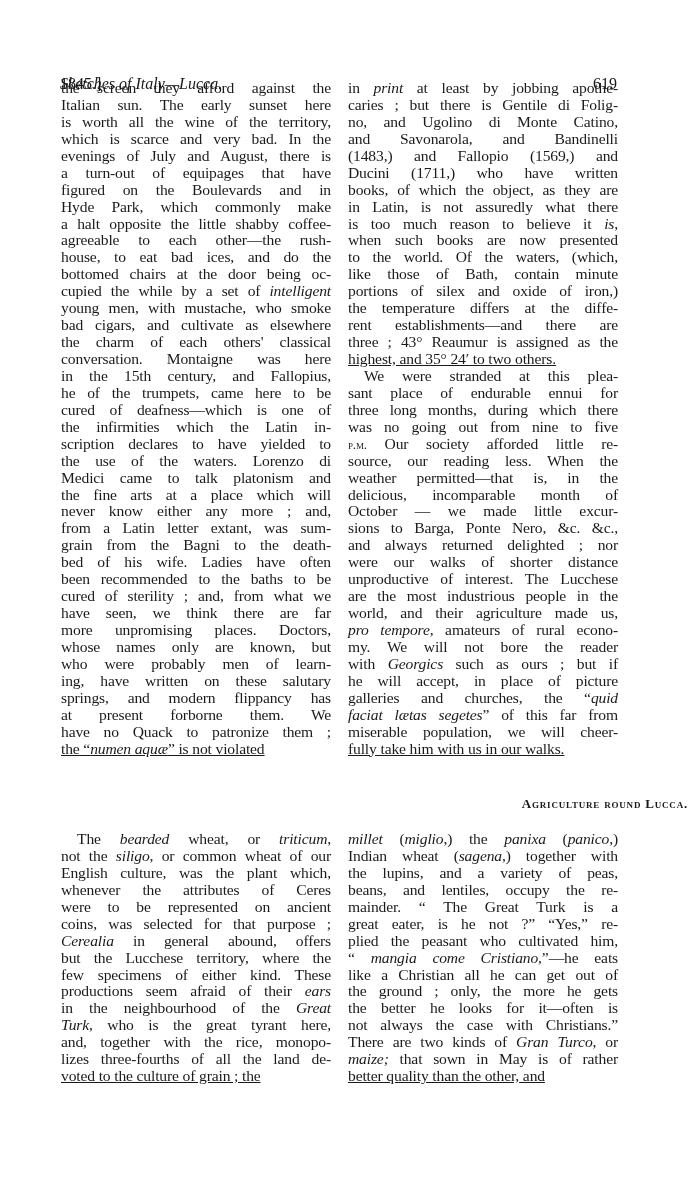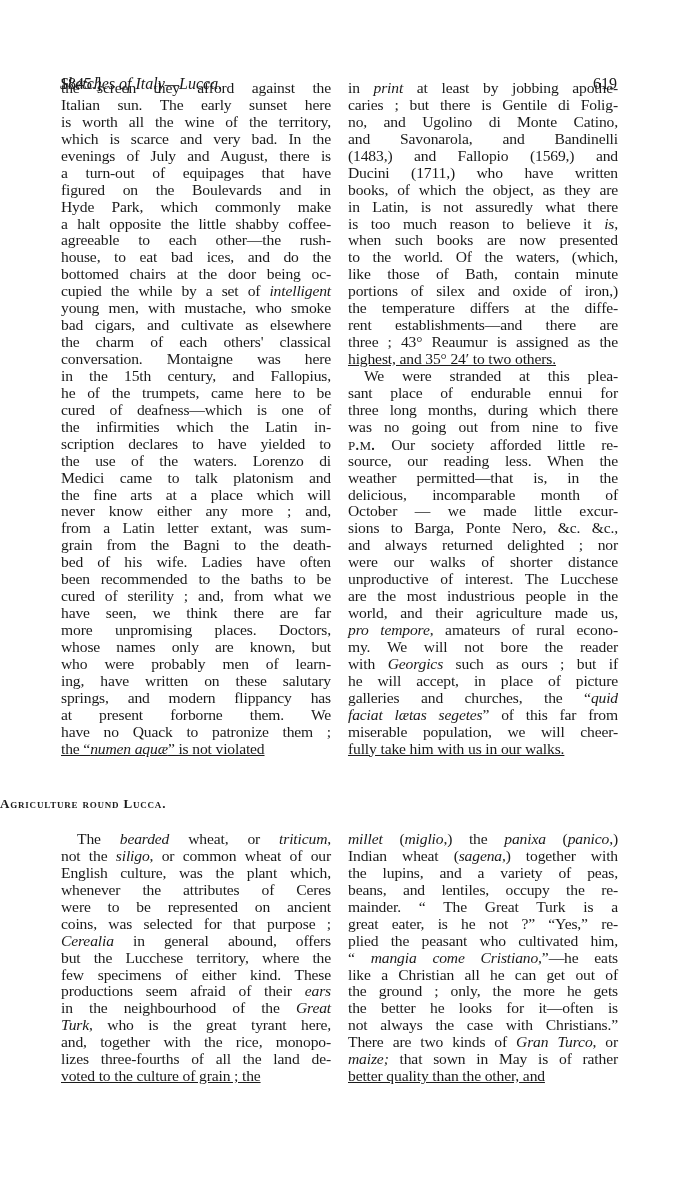--- a/index.html
+++ b/index.html
@@ -60,30 +60,30 @@
     .col-right { left: 348px; }
 
     .sec1 { top: 80px; }
     .sec2 { top: 831px; }
 
     .section-heading {
       position: absolute;
       top: 795px;
       left: 0;
       width: 688px;
-      text-align: left;
+      text-align: right;
       font-size: 13px;
       font-variant: small-caps;
       letter-spacing: 0.8px;
       font-weight: bold;
       line-height: 18px;
     }
 
     i, .it { font-style: italic; }
-    .sc { font-variant: small-caps; font-size: 18px; }
+    .sc { font-variant: small-caps; font-size: 13px; }
   </style>
 </head>
 <body>
 
 <div class="page">
 
   <div class="running-head">
     <span class="rh-left">1845.]</span>
     <span class="rh-center">Sketches of Italy—Lucca.</span>
     <span class="rh-right">619</span>

